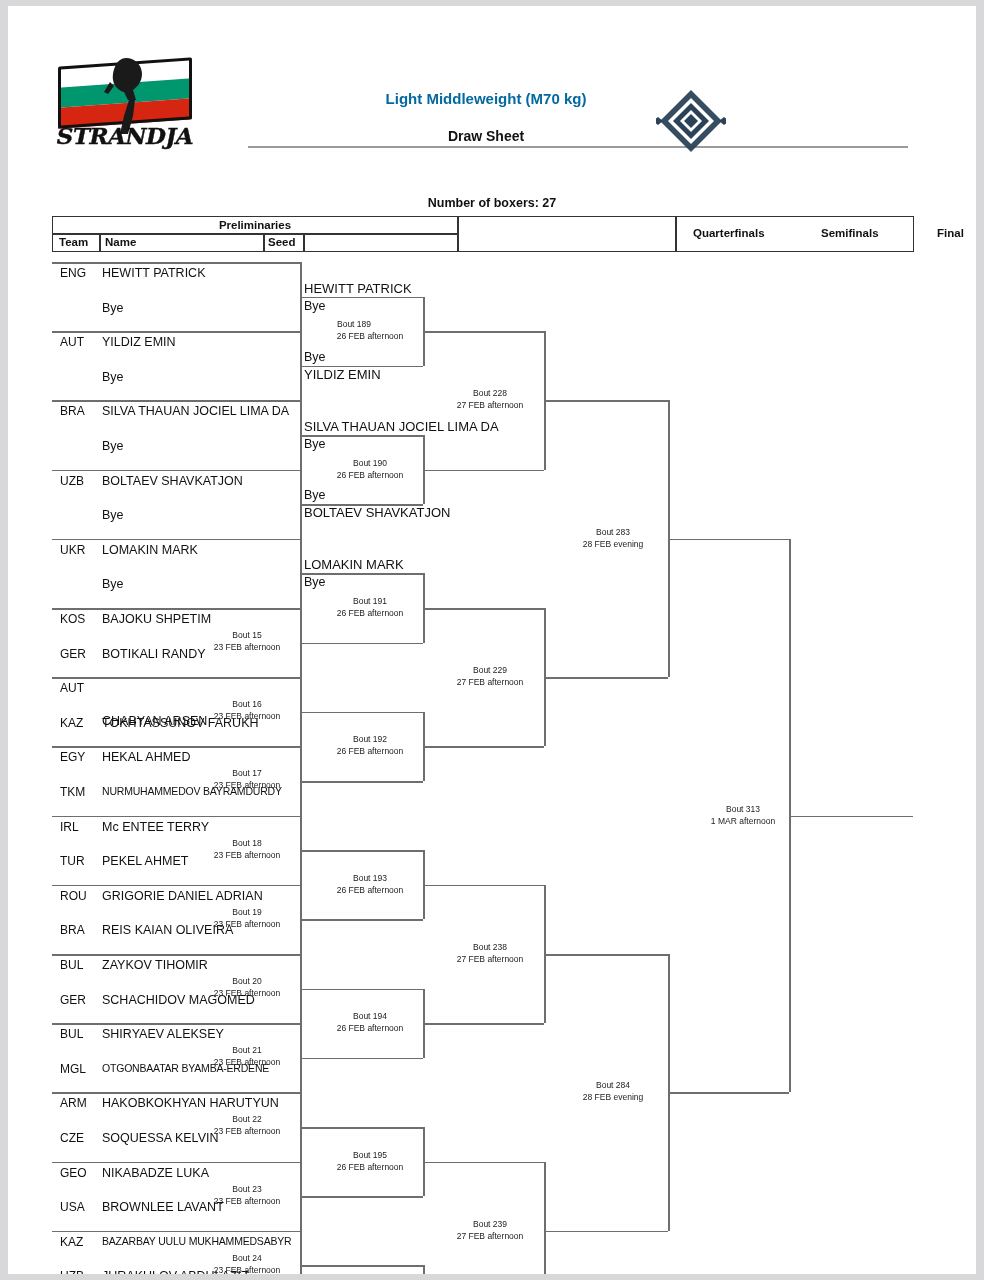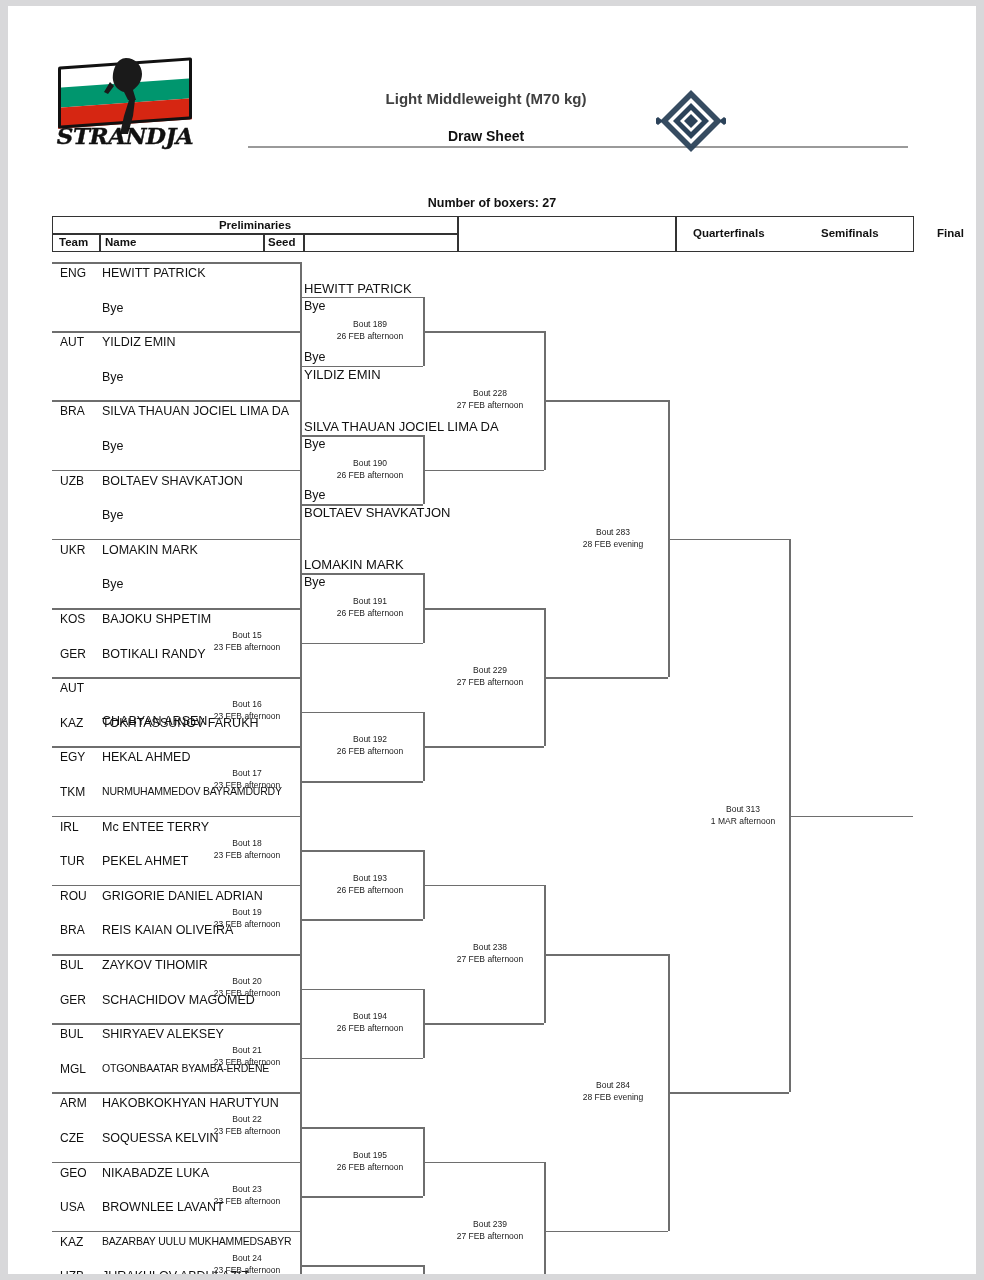--- a/index.html
+++ b/index.html
@@ -19,21 +19,21 @@
   }
 
   
   #header { position:absolute; left:0; top:0; width:968px; height:205px; }
   .title1 {
     position:absolute; left:0; top:38px; width:968px; text-align:center;
     font-size:17px; font-weight:bold; color:#111; letter-spacing:0.1px;
   }
   .title2 {
     position:absolute; left:148px; top:84px; width:660px; text-align:center;
-    font-size:15px; font-weight:bold; color:#404040;
+    font-size:15px; font-weight:bold; color:#0369a1;
   }
   .title3 {
     position:absolute; left:148px; top:122px; width:660px; text-align:center;
     font-size:14px; font-weight:bold; color:#111;
   }
   .title4 {
     position:absolute; left:0; top:147px; width:968px; text-align:center;
     font-size:12.5px; font-weight:bold; color:#111;
   }
   .title5 {
@@ -286,21 +286,21 @@
       <div class="ln lnv" style="left: 292px; top: 976.8px; height: 69.2px;"></div>
       <div class="team" style="left: 52px; top: 980.8px;">KAZ</div>
       <div class="pname sm" style="left: 94px; top: 980.8px;">BAZARBAY UULU MUKHAMMEDSABYR</div>
       <div class="team" style="left: 52px; top: 1015.4px;">UZB</div>
       <div class="pname" style="left: 94px; top: 1015.4px;">JURAKULOV ABDULAZIZ</div>
       <div class="boutlbl" style="left: 184px; top: 997.8px; width: 110px;">Bout 24</div>
       <div class="boutlbl" style="left: 184px; top: 1009.8px; width: 110px;">23 FEB afternoon</div>
       <div class="ln lnh" style="left: 292px; top: 42.6px; width: 123px;"></div>
       <div class="ln lnh" style="left: 292px; top: 111.8px; width: 123px;"></div>
       <div class="ln lnv" style="left: 415px; top: 42.6px; height: 69.2px;"></div>
-      <div class="boutlbl" style="left: 312px; top: 64.2px; width: 100px;">Bout 189</div>
+      <div class="boutlbl" style="left: 296px; top: 64.2px; width: 100px;">Bout 189</div>
       <div class="boutlbl" style="left: 312px; top: 76.2px; width: 100px;">26 FEB afternoon</div>
       <div class="winname" style="left: 296px; top: 26.6px;">HEWITT PATRICK</div>
       <div class="winbye" style="left: 296px; top: 44.6px;">Bye</div>
       <div class="winbye" style="left: 296px; top: 95.8px;">Bye</div>
       <div class="winname" style="left: 296px; top: 112.8px;">YILDIZ EMIN</div>
       <div class="ln lnh" style="left: 292px; top: 181px; width: 123px;"></div>
       <div class="ln lnh" style="left: 292px; top: 250.2px; width: 123px;"></div>
       <div class="ln lnv" style="left: 415px; top: 181px; height: 69.2px;"></div>
       <div class="boutlbl" style="left: 312px; top: 202.6px; width: 100px;">Bout 190</div>
       <div class="boutlbl" style="left: 312px; top: 214.6px; width: 100px;">26 FEB afternoon</div>

